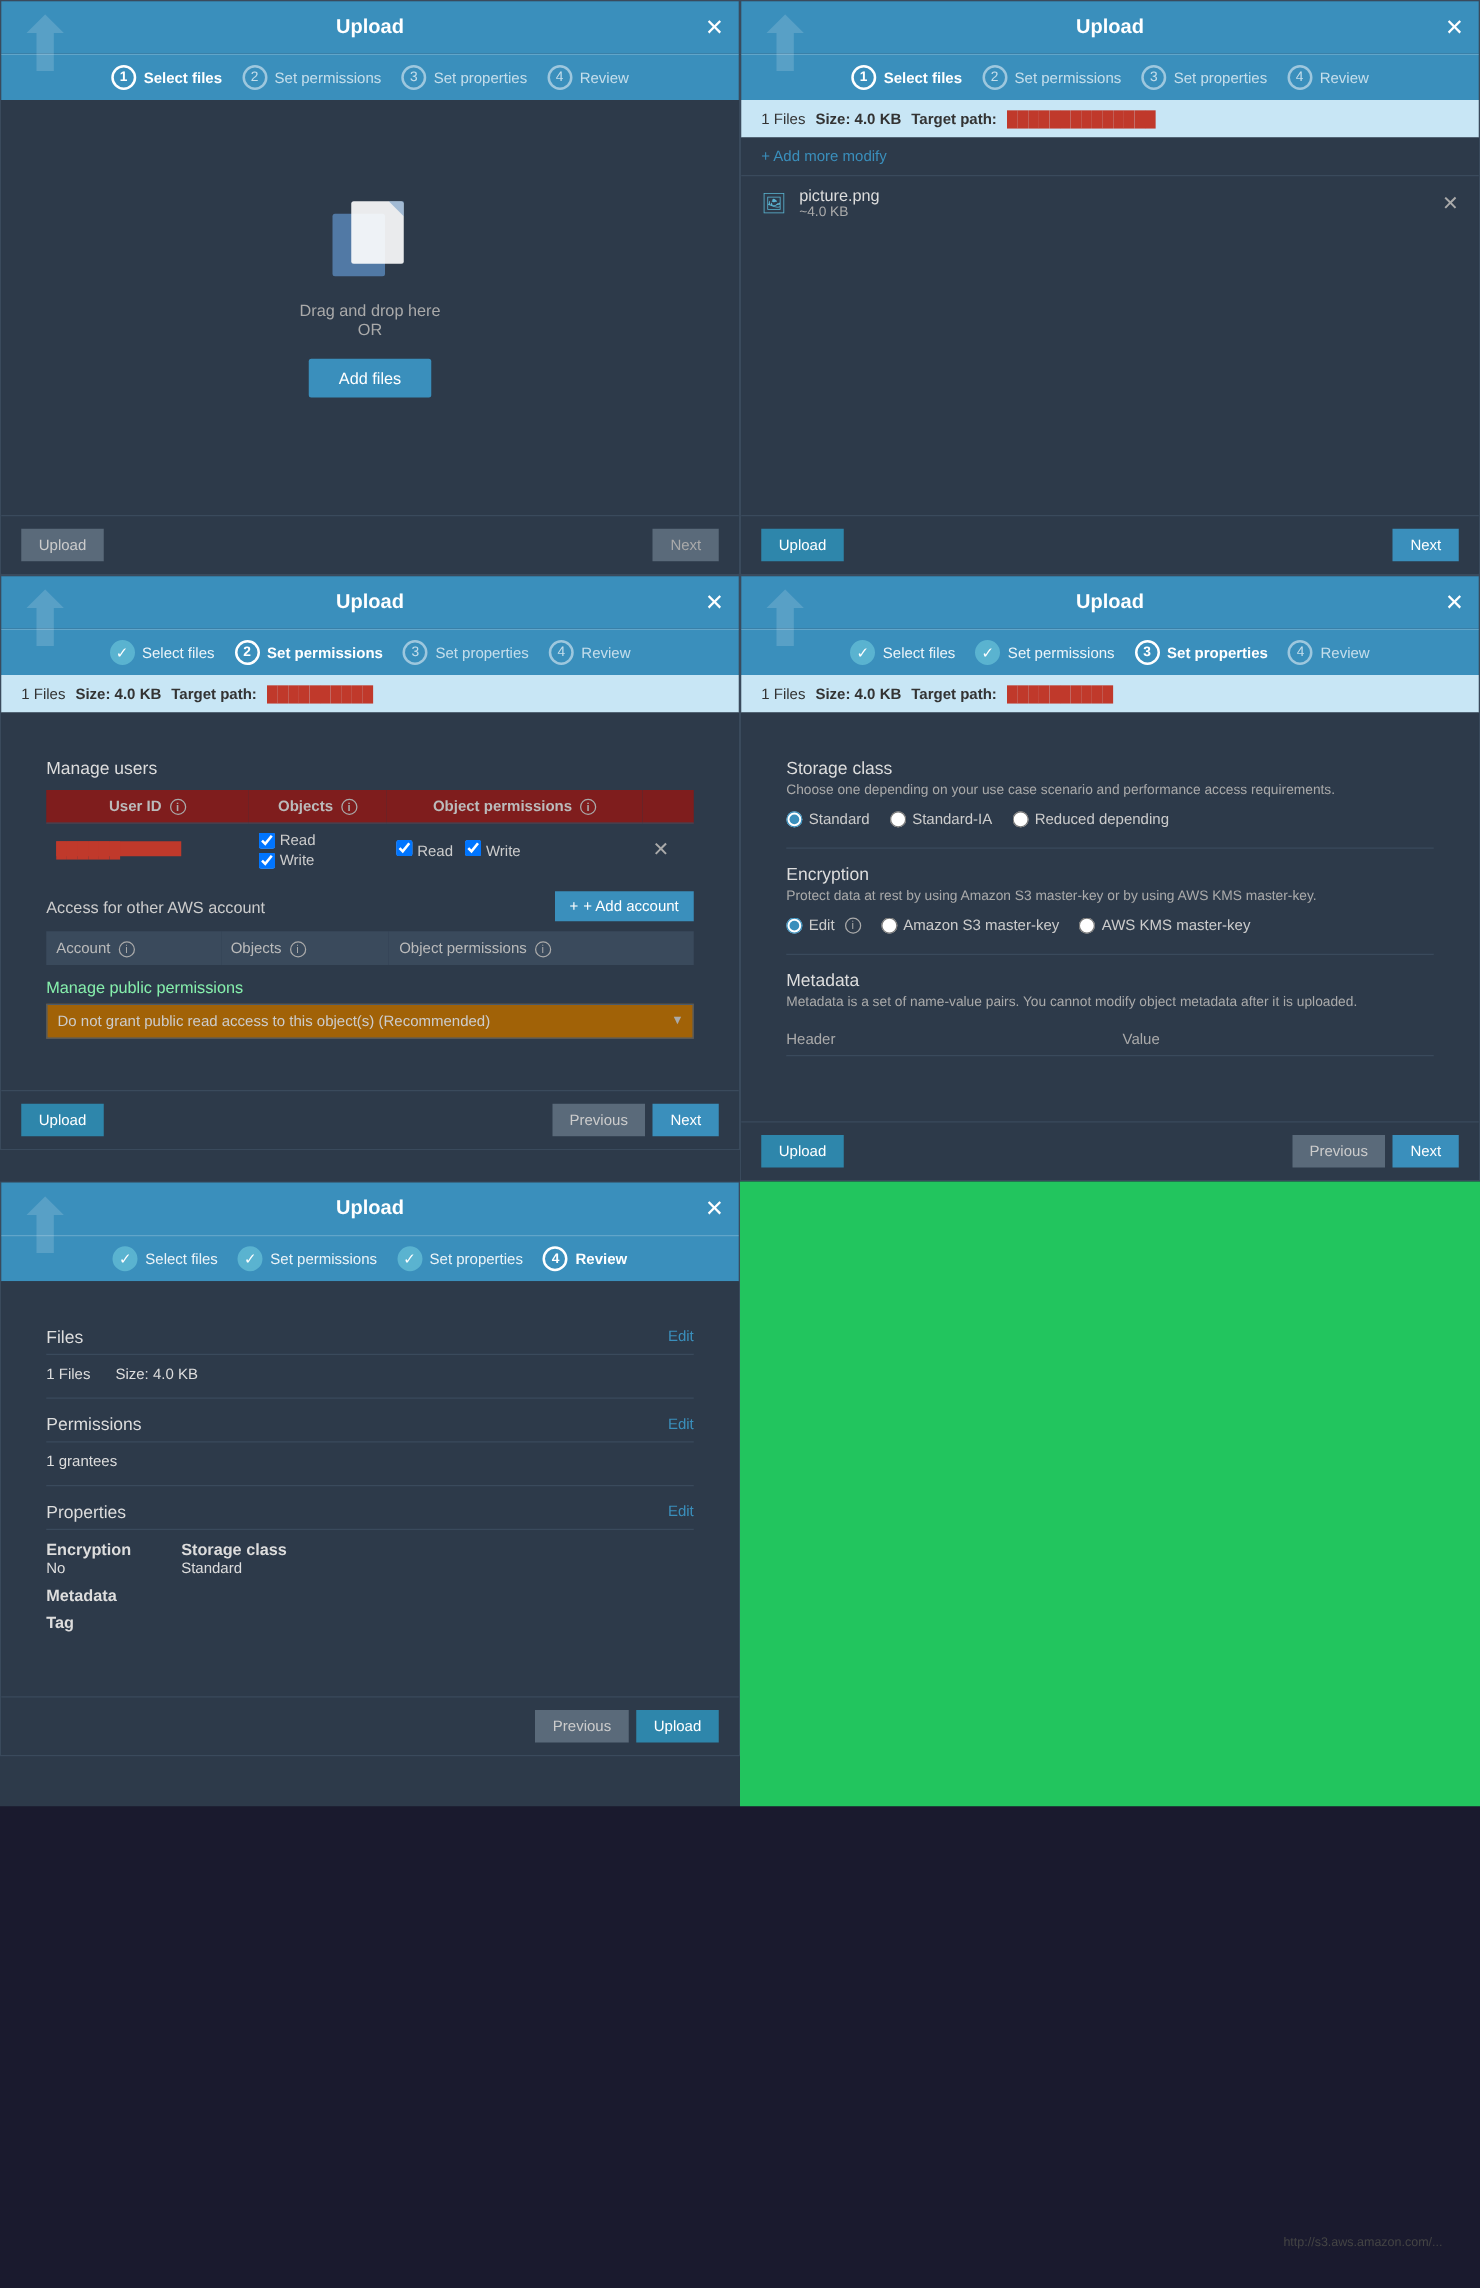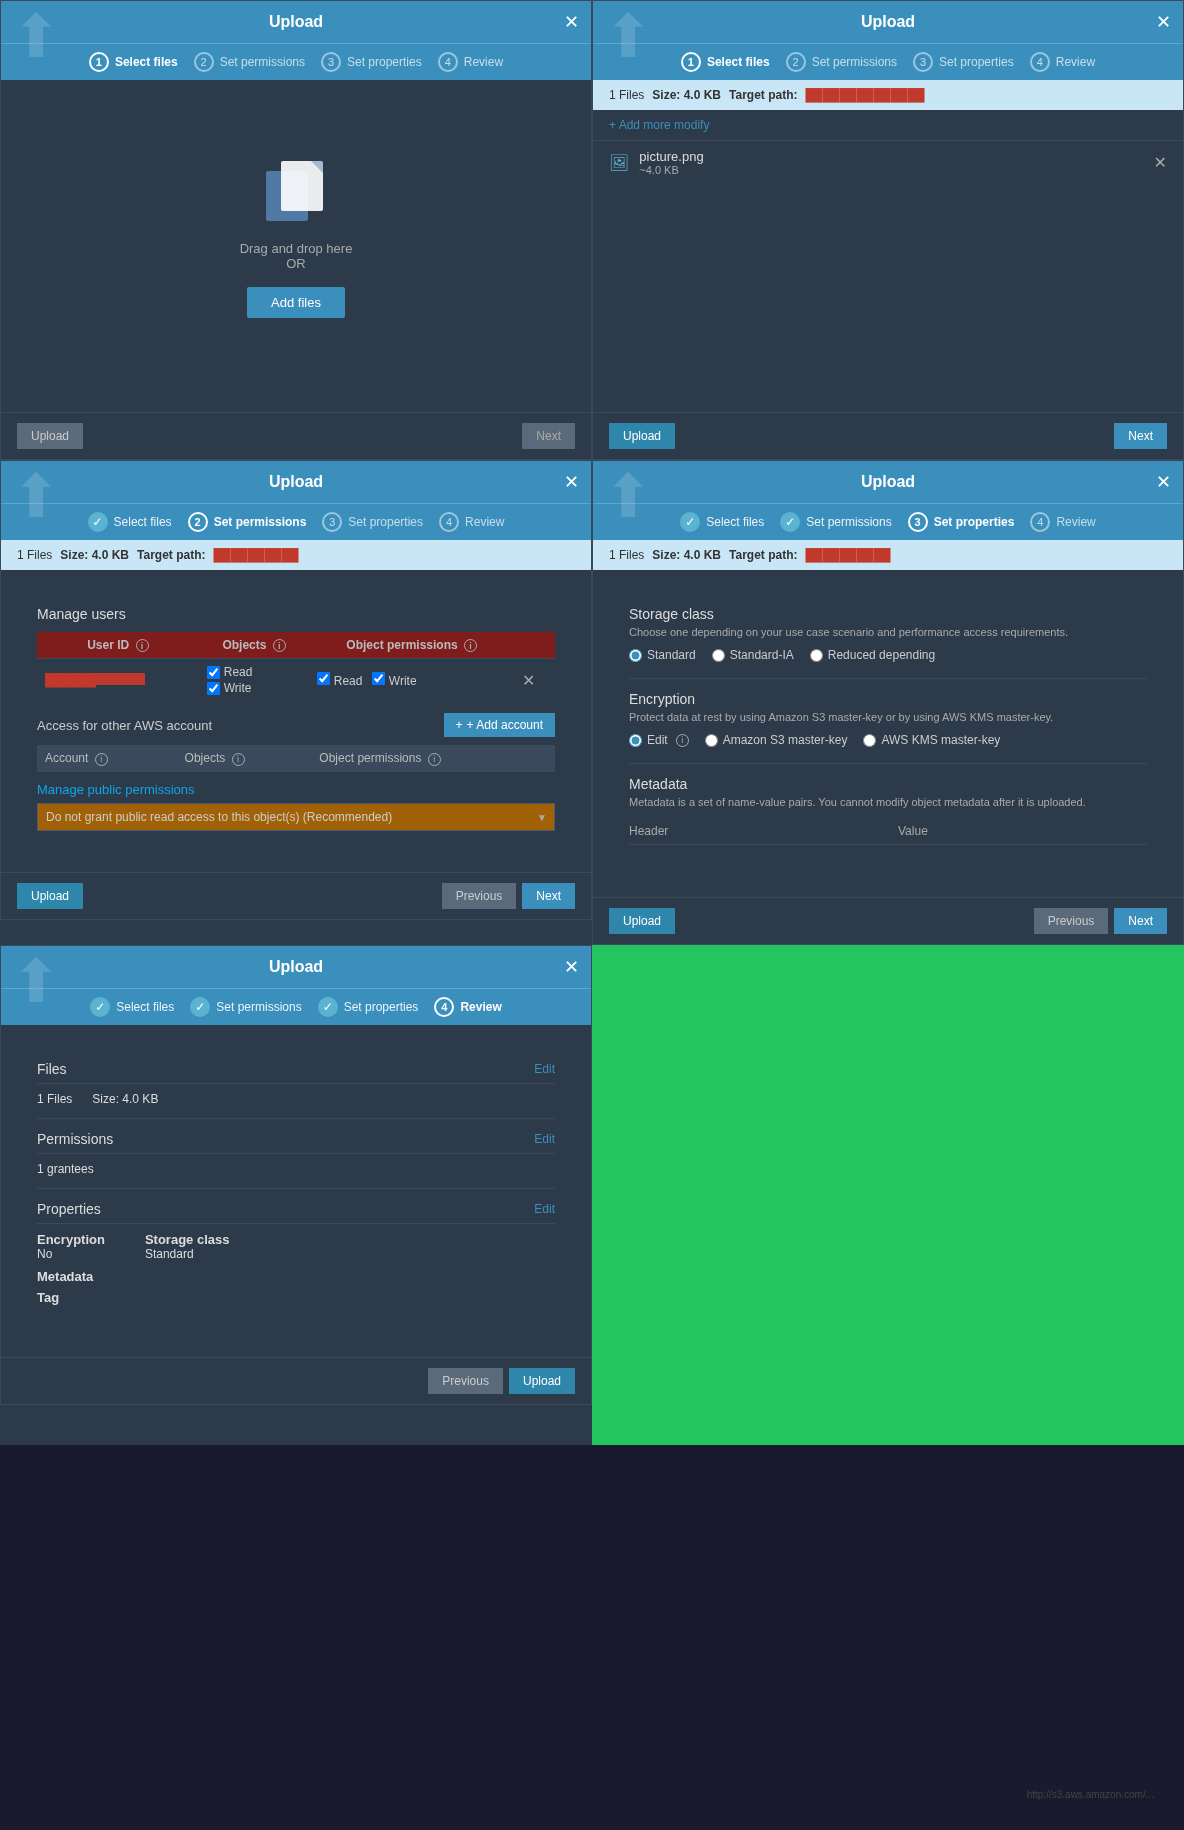--- a/index.html
+++ b/index.html
@@ -369,21 +369,21 @@
       text-align: left;
       color: #bbb;
       font-weight: normal;
     }
 
     .public-perms-section {
       margin-top: 10px;
     }
 
     .public-perms-label {
-      color: #0ea5e9;
+      color: #86efac;
       font-size: 13px;
       margin-bottom: 6px;
     }
 
     .select-dropdown {
       width: 100%;
       background: #a16207;
       color: #ccc;
       border: 1px solid #4a5a6c;
       padding: 6px 8px;

